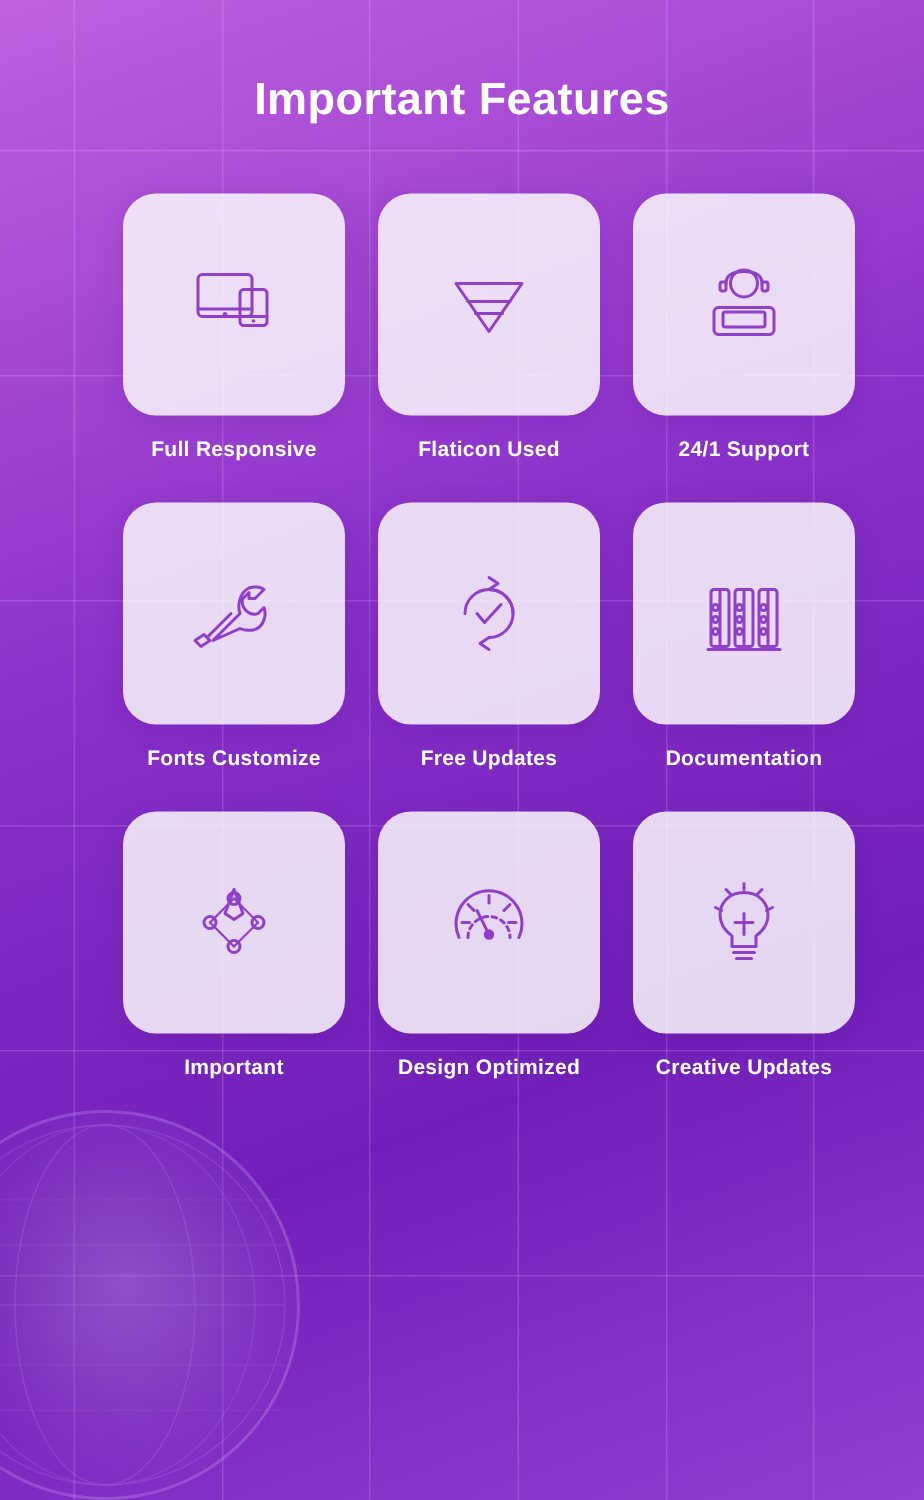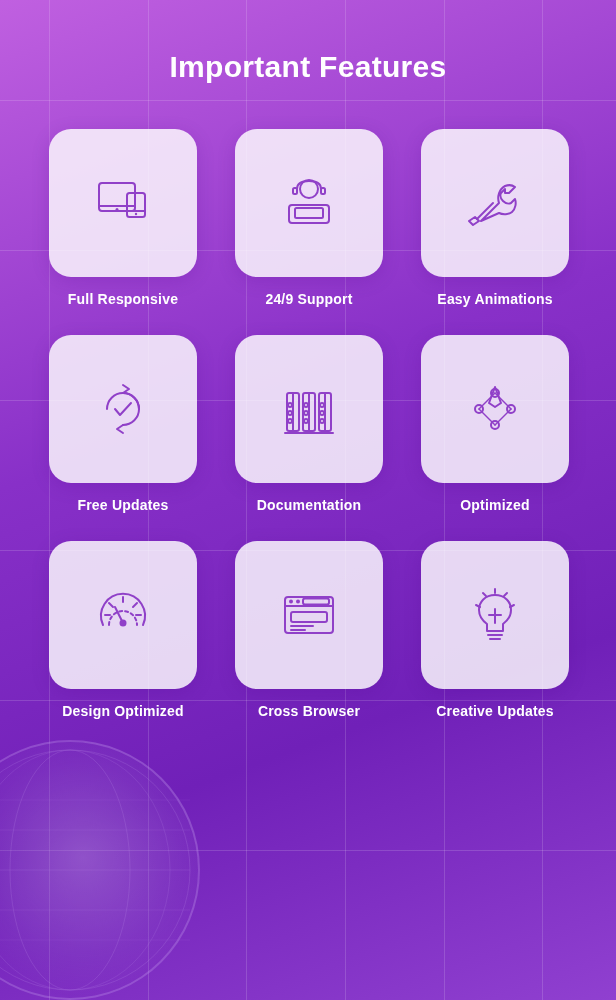--- a/index.html
+++ b/index.html
@@ -52,36 +52,36 @@
     .grid-line-h {
       position: absolute;
       left: 0; right: 0;
       height: 1px;
       background: rgba(255,255,255,0.15);
     }
 
     .container {
       position: relative;
       z-index: 1;
-      padding: 50px 49px 60px;
+      padding: 50px 82px 60px;
     }
 
     .page-title {
       text-align: center;
       color: #fff;
       font-size: 30px;
       font-weight: 700;
       margin-bottom: 45px;
       letter-spacing: 0.3px;
     }
 
     .features-grid {
       display: grid;
       grid-template-columns: repeat(3, 1fr);
-      gap: 28px 38px;
+      gap: 28px 22px;
     }
 
     .feature-item {
       display: flex;
       flex-direction: column;
       align-items: center;
       gap: 14px;
     }
 
     .feature-card {
@@ -172,51 +172,63 @@
 
           <rect x="40" y="26" width="18" height="24" rx="2.5" class="icon-stroke" stroke-width="2"></rect>
           <line x1="40" y1="44" x2="58" y2="44" class="icon-stroke" stroke-width="1.8"></line>
           <circle cx="49" cy="47" r="1.2" class="icon-fill"></circle>
         </svg>
       </div>
       <span class="feature-label">Full Responsive</span>
     </div>
 
 
+    <div class="feature-item">
+      <div class="feature-card">
+        <svg viewBox="0 0 72 72" xmlns="http://www.w3.org/2000/svg">
+
+          <polygon points="36,54 14,22 58,22" class="icon-stroke" stroke-width="2.2" fill="none"></polygon>
+
+          <line x1="22" y1="34" x2="50" y2="34" class="icon-stroke" stroke-width="2"></line>
+          <line x1="27" y1="42" x2="45" y2="42" class="icon-stroke" stroke-width="2"></line>
+        </svg>
+      </div>
+      <span class="feature-label">Flaticon Used</span>
+    </div>
 
     <div class="feature-item">
       <div class="feature-card">
         <svg viewBox="0 0 72 72" xmlns="http://www.w3.org/2000/svg">
 
           <circle cx="36" cy="22" r="9" class="icon-stroke" stroke-width="2"></circle>
 
           <rect x="16" y="38" width="40" height="18" rx="3" class="icon-stroke" stroke-width="2"></rect>
 
           <rect x="22" y="41" width="28" height="10" rx="1.5" class="icon-stroke" stroke-width="1.5"></rect>
 
           <path d="M24 22 Q24 14 36 14 Q48 14 48 22" class="icon-stroke" stroke-width="2"></path>
           <rect x="20" y="21" width="4" height="6" rx="1.5" class="icon-stroke" stroke-width="1.8"></rect>
           <rect x="48" y="21" width="4" height="6" rx="1.5" class="icon-stroke" stroke-width="1.8"></rect>
         </svg>
       </div>
-      <span class="feature-label">24/9 Support</span>
+      <span class="feature-label">24/1 Support</span>
     </div>
 
 
     <div class="feature-item">
       <div class="feature-card">
         <svg viewBox="0 0 72 72" xmlns="http://www.w3.org/2000/svg">
 
           <path d="M22 54 L40 36 C38 30 40 22 46 19 C50 17.5 54 18.5 56 20 L50 26 L46 26 L46 22 L42 26 C42 26 40 30 44 34 C48 38 52 36 52 36 L56 32 C57.5 36 56.5 42 53 45 C50 47.5 44 48 40 46 L22 54 Z" class="icon-stroke" stroke-width="2" fill="none"></path>
 
           <line x1="18" y1="52" x2="34" y2="36" class="icon-stroke" stroke-width="2.5"></line>
           <path d="M16 50 L20 54 L14 58 L10 54 Z" class="icon-stroke" stroke-width="1.8"></path>
         </svg>
       </div>
-      <span class="feature-label">Easy Animations</span>
+      <span class="feature-label">Fonts Customize</span>
     </div>
 
     <div class="feature-item">
       <div class="feature-card">
         <svg viewBox="0 0 72 72" xmlns="http://www.w3.org/2000/svg">
 
           <path d="M20 36 A16 16 0 1 1 36 52" class="icon-stroke" stroke-width="2.2" fill="none"></path>
           <polyline points="36,52 30,56 36,60" class="icon-stroke" stroke-width="2" fill="none"></polyline>
           <path d="M52 36 A16 16 0 0 0 36 20" class="icon-stroke" stroke-width="2.2" fill="none"></path>
           <polyline points="36,20 42,16 36,12" class="icon-stroke" stroke-width="2" fill="none"></polyline>
@@ -266,21 +278,21 @@
           <circle cx="36" cy="52" r="4" class="icon-stroke" stroke-width="1.8"></circle>
 
           <line x1="20" y1="36" x2="36" y2="20" class="icon-stroke-thin"></line>
           <line x1="36" y1="20" x2="52" y2="36" class="icon-stroke-thin"></line>
           <line x1="20" y1="36" x2="36" y2="52" class="icon-stroke-thin"></line>
           <line x1="36" y1="52" x2="52" y2="36" class="icon-stroke-thin"></line>
 
           <path d="M30 30 L36 14 L42 30 L36 34 Z" class="icon-stroke" stroke-width="1.8"></path>
         </svg>
       </div>
-      <span class="feature-label">Optimized</span>
+      <span class="feature-label">Important</span>
     </div>
 
     <div class="feature-item">
       <div class="feature-card">
         <svg viewBox="0 0 72 72" xmlns="http://www.w3.org/2000/svg">
 
           <path d="M16 46 A22 22 0 1 1 56 46" class="icon-stroke" stroke-width="2.2" fill="none"></path>
 
           <line x1="36" y1="18" x2="36" y2="23" class="icon-stroke" stroke-width="2"></line>
           <line x1="18" y1="36" x2="23" y2="36" class="icon-stroke" stroke-width="2"></line>
@@ -291,40 +303,20 @@
           <line x1="36" y1="44" x2="28" y2="28" class="icon-stroke" stroke-width="2" stroke-linecap="round"></line>
 
           <circle cx="36" cy="44" r="3.5" class="icon-fill"></circle>
 
           <path d="M22 46 A14 14 0 1 1 50 46" class="icon-stroke" stroke-width="1.3" fill="none" stroke-dasharray="3,3"></path>
         </svg>
       </div>
       <span class="feature-label">Design Optimized</span>
     </div>
 
-    <div class="feature-item">
-      <div class="feature-card">
-        <svg viewBox="0 0 72 72" xmlns="http://www.w3.org/2000/svg">
-
-          <rect x="12" y="18" width="48" height="36" rx="3" class="icon-stroke" stroke-width="2.2"></rect>
-          <line x1="12" y1="27" x2="60" y2="27" class="icon-stroke" stroke-width="1.8"></line>
-
-          <circle cx="18" cy="22.5" r="2" class="icon-fill"></circle>
-          <circle cx="25" cy="22.5" r="2" class="icon-fill"></circle>
-
-          <rect x="30" y="19.5" width="26" height="6" rx="2" class="icon-stroke" stroke-width="1.5"></rect>
-
-          <rect x="18" y="33" width="36" height="10" rx="2" class="icon-stroke" stroke-width="1.5"></rect>
-
-          <line x1="18" y1="47" x2="40" y2="47" class="icon-stroke" stroke-width="1.8"></line>
-          <line x1="18" y1="51" x2="32" y2="51" class="icon-stroke" stroke-width="1.8"></line>
-        </svg>
-      </div>
-      <span class="feature-label">Cross Browser</span>
-    </div>
 
     <div class="feature-item">
       <div class="feature-card">
         <svg viewBox="0 0 72 72" xmlns="http://www.w3.org/2000/svg">
 
           <path d="M36 16 C26 16 20 23 20 31 C20 37 24 42 28 45 L28 52 L44 52 L44 45 C48 42 52 37 52 31 C52 23 46 16 36 16 Z" class="icon-stroke" stroke-width="2.2" fill="none"></path>
 
           <line x1="29" y1="56" x2="43" y2="56" class="icon-stroke" stroke-width="2"></line>
           <line x1="31" y1="60" x2="41" y2="60" class="icon-stroke" stroke-width="2"></line>
 

